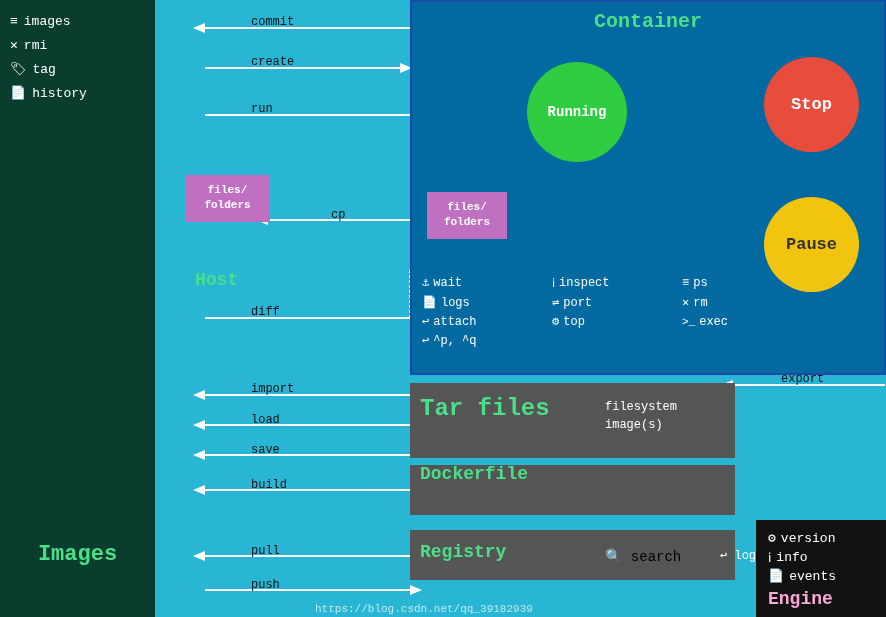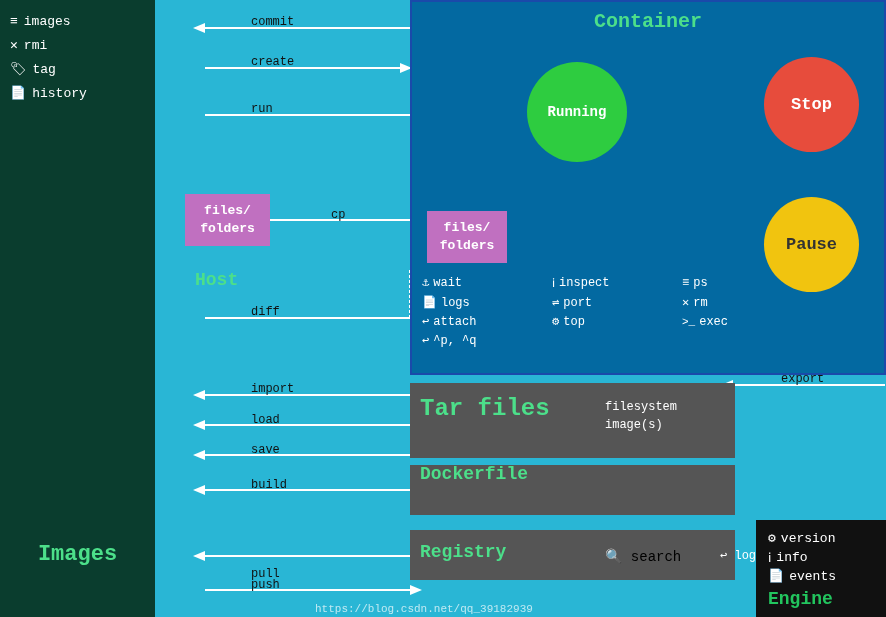--- a/index.html
+++ b/index.html
@@ -141,26 +141,25 @@
       font-size: 12px;
       margin: 0 6px;
       white-space: nowrap;
     }
 
     
     .files-box {
       position: absolute;
       background: #c070c0;
       color: white;
-      font-size: 13px;
+      font-size: 11px;
       font-weight: bold;
       padding: 8px 10px;
       text-align: center;
       line-height: 1.4;
-      margin-top: 19px;
     }
     .files-box-host {
       top: 175px;
       left: 30px;
       width: 85px;
     }
 
     
     #host-label {
       position: absolute;
@@ -228,21 +227,21 @@
     
     #engine-box {
       position: absolute;
       bottom: 0;
       right: 0;
       width: 130px;
       background: #111;
       padding: 8px 12px;
     }
     #engine-title {
-      color: #22c55e;
+      color: #f9a8d4;
       font-size: 18px;
       font-weight: bold;
       margin-top: 5px;
     }
     .engine-item {
       display: flex;
       align-items: center;
       gap: 5px;
       color: white;
       font-size: 13px;
@@ -346,21 +345,21 @@
   <span class="arrow-text" style="position:absolute;top:15px;left:90px;">commit</span>
   <span class="arrow-text" style="position:absolute;top:55px;left:90px;">create</span>
   <span class="arrow-text" style="position:absolute;top:102px;left:90px;">run</span>
   <span class="arrow-text" style="position:absolute;top:208px;left:170px;">cp</span>
   <span class="arrow-text" style="position:absolute;top:305px;left:90px;">diff</span>
   <span class="arrow-text" style="position:absolute;top:382px;left:90px;">import</span>
   <span class="arrow-text" style="position:absolute;top:372px;left:620px;">export</span>
   <span class="arrow-text" style="position:absolute;top:413px;left:90px;">load</span>
   <span class="arrow-text" style="position:absolute;top:443px;left:90px;">save</span>
   <span class="arrow-text" style="position:absolute;top:478px;left:90px;">build</span>
-  <span class="arrow-text" style="position:absolute;top:544px;left:90px;margin-top:23px;">pull</span>
+  <span class="arrow-text" style="position:absolute;top:544px;left:90px;">pull</span>
   <span class="arrow-text" style="position:absolute;top:578px;left:90px;">push</span>
 
   <span style="position:absolute;top:28px;left:570px;color:white;font-style:italic;font-size:12px;">start</span>
   <span style="position:absolute;top:100px;left:430px;color:white;font-style:italic;font-size:12px;">kill, stop</span>
   <span style="position:absolute;top:155px;left:488px;color:white;font-style:italic;font-size:12px;">unpause</span>
   <span style="position:absolute;top:190px;left:468px;color:white;font-style:italic;font-size:12px;">pause</span>
 
   <div id="container-box">
     <span id="container-title">Container</span>
 

